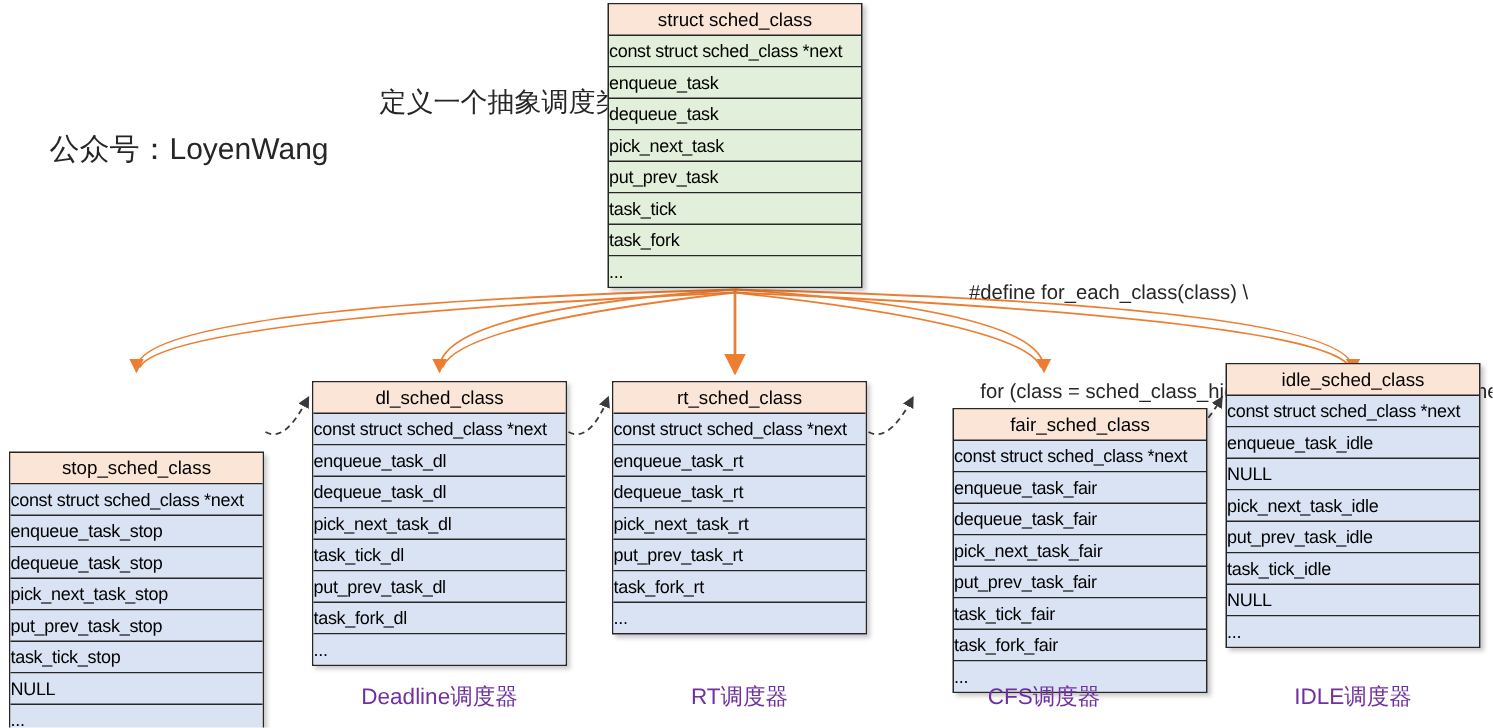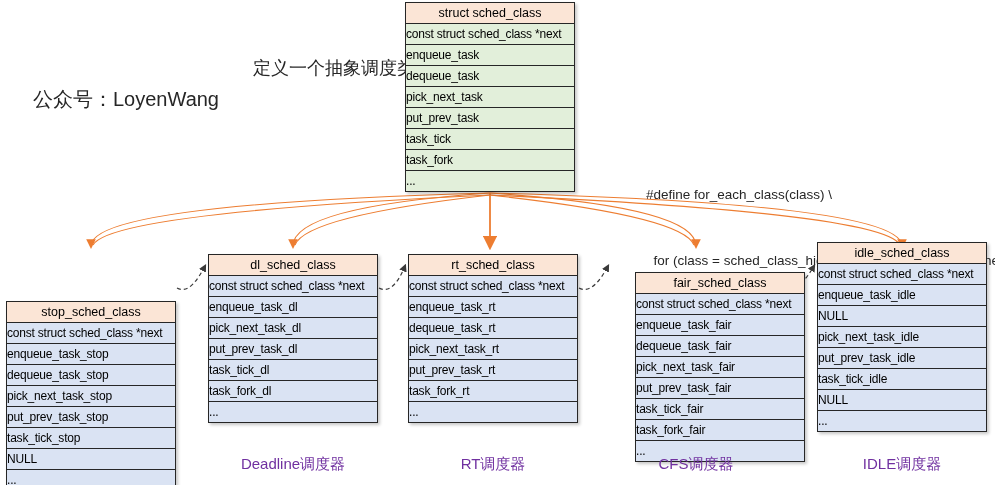--- a/index.html
+++ b/index.html
@@ -135,23 +135,24 @@
       <div class="row">pick_next_task_stop</div>
       <div class="row">put_prev_task_stop</div>
       <div class="row">task_tick_stop</div>
       <div class="row">NULL</div>
       <div class="row">...</div>
     </div>
   <div class="sched-table inst" id="t-dl">
       <div class="hdr">dl_sched_class</div>
       <div class="row">const struct sched_class *next</div>
       <div class="row">enqueue_task_dl</div>
+      <div class="row">dequeue_task_dl</div>
       <div class="row">pick_next_task_dl</div>
+      <div class="row">task_tick_dl</div>
       <div class="row">put_prev_task_dl</div>
-      <div class="row">task_tick_dl</div>
       <div class="row">task_fork_dl</div>
       <div class="row">...</div>
     </div>
   <div class="sched-table inst" id="t-rt">
       <div class="hdr">rt_sched_class</div>
       <div class="row">const struct sched_class *next</div>
       <div class="row">enqueue_task_rt</div>
       <div class="row">dequeue_task_rt</div>
       <div class="row">pick_next_task_rt</div>
       <div class="row">put_prev_task_rt</div>

